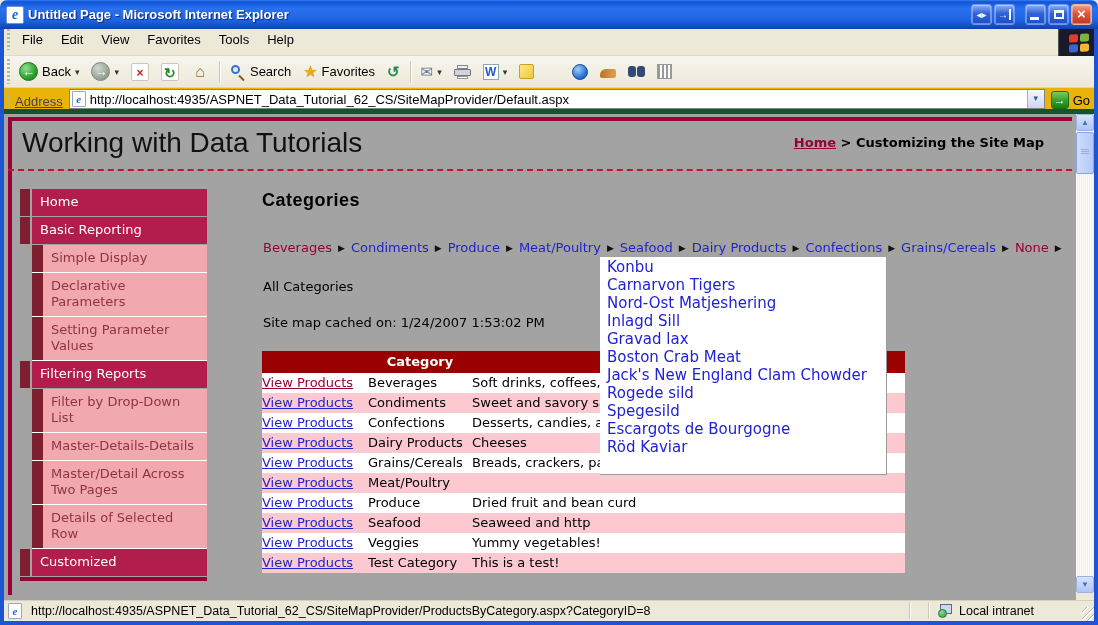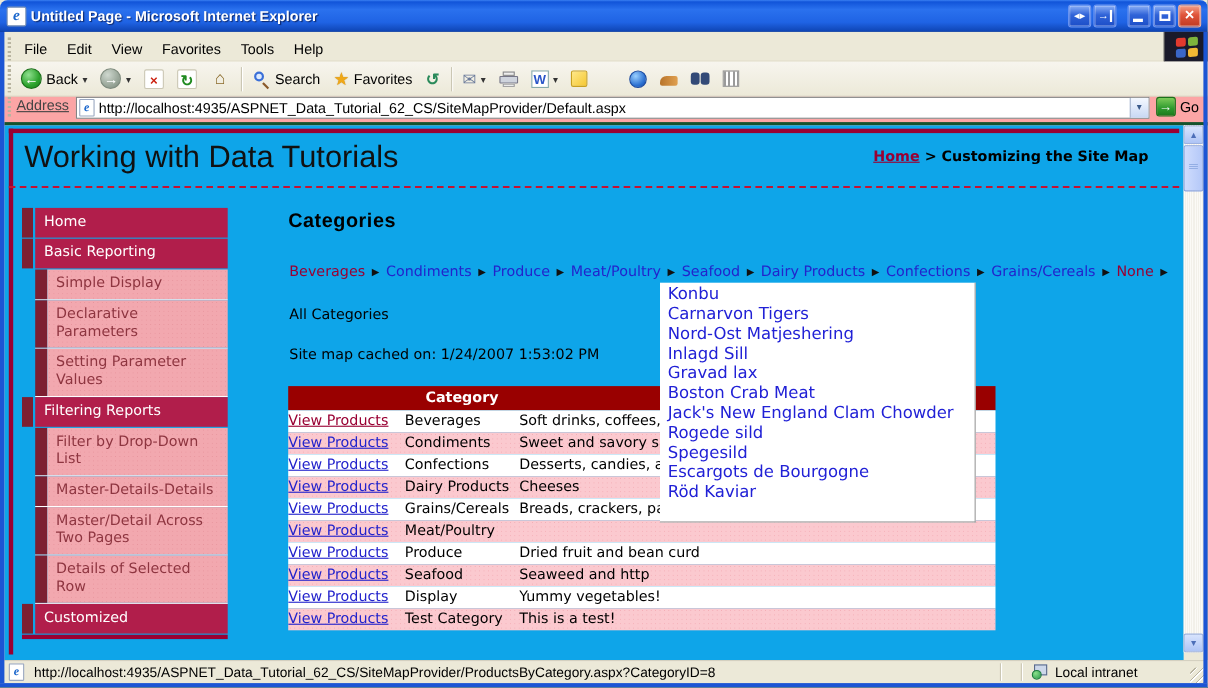--- a/index.html
+++ b/index.html
@@ -23,21 +23,21 @@
     background:linear-gradient(180deg,#8db1f7,#3063d8 45%,#1c4ec8);
     color:#fff; font-size:10px; line-height:19px; text-align:center;
     box-shadow:inset 0 0 0 1px rgba(255,255,255,.35); position:relative; cursor:default;
   }
   .wbtn.gap { margin-right:8px; }
   .wbtn.close { background:linear-gradient(180deg,#f3a38b,#e0543a 45%,#c03a22); border-color:#f0b09a; font-size:15px; font-weight:bold; line-height:18px; }
   .wbtn .minbar { position:absolute; left:4px; bottom:4px; width:9px; height:3px; background:#fff; }
   .wbtn .maxbox { position:absolute; left:5px; top:5px; width:10px; height:9px; border:2px solid #fff; border-top-width:3px; }
   .menubar {
     position:absolute; left:4px; top:29px; width:1094px; height:27px; background:#ece9d8;
-    display:flex; align-items:flex-end; border-bottom:1px solid #e0dcc8;
+    display:flex; align-items:flex-start; border-bottom:1px solid #e0dcc8;
   }
   .grip { width:5px; height:80%; margin:0 3px;
     background:repeating-linear-gradient(180deg,#b8b4a0 0 2px, transparent 2px 4px); width:3px; }
   .menu-item { padding:3px 9px; font-size:13px; color:#000; }
   .winlogo { position:absolute; right:0; top:0; width:40px; height:27px; background:#1a1a2a; border-left:1px solid #555;
     display:flex; align-items:center; justify-content:center; }
   .flag { position:relative; width:20px; height:18px; transform:skewY(-4deg); }
   .flag i { position:absolute; width:9px; height:8px; border-radius:2px; }
   .flag .r { left:0; top:0; background:#e23a2e; } .flag .g { right:0; top:0; background:#7eb33c; }
   .flag .b { left:0; bottom:0; background:#3a66c8; } .flag .y { right:0; bottom:0; background:#f2b834; }
@@ -68,35 +68,35 @@
   .note { width:15px; height:15px; background:linear-gradient(135deg,#ffe88a,#f5c832); border:1px solid #c8a020; border-radius:2px; }
   .sep { width:1px; height:22px; background:#cbc7b4; margin:0 4px; box-shadow:1px 0 0 #fff; }
   .msn { width:16px; height:16px; border-radius:50%; background:radial-gradient(circle at 35% 30%,#9ad0ff,#2a6fd0 65%,#1a4aa0); border:1px solid #1a4aa0; }
   .shoe { width:16px; height:9px; background:linear-gradient(90deg,#b8742a,#e0a050); border-radius:6px 2px 2px 2px; margin-top:4px; }
   .binoc { position:relative; width:17px; height:13px; }
   .binoc i { position:absolute; width:8px; height:11px; background:#334a77; border-radius:3px; top:1px; }
   .binoc i.l { left:0; } .binoc i.r { right:0; }
   .pixgrid { width:15px; height:15px; border:1px solid #999;
     background:repeating-linear-gradient(90deg,#9a9a9a 0 2px,#fff 2px 4px),repeating-linear-gradient(0deg,#9a9a9a 0 2px,rgba(255,255,255,.6) 2px 4px); }
   .addressbar {
-    position:absolute; left:4px; top:88px; width:1094px; height:26px; background:#fca5a5;
-    display:flex; align-items:flex-start; border-bottom:3px solid #14532d; font-size:13px;
+    position:absolute; left:4px; top:88px; width:1094px; height:26px; background:#eab308;
+    display:flex; align-items:flex-end; border-bottom:5px solid #14532d; font-size:13px;
   }
   .addr-label { color:#444; padding:0 6px 0 2px; }
   .addr-label span { text-decoration:underline; }
   .addr-field { flex:1; height:20px; background:#fff; border:1px solid #848484; display:flex; align-items:center; padding-left:2px; }
   .pageicon { width:14px; height:16px; background:#fff; border:1px solid #9aa7c0; border-radius:1px; color:#1a66cc;
     font:bold italic 11px/14px "Liberation Serif", serif; text-align:center; margin-right:4px; flex:none; }
   .addr-url { font-size:13px; color:#000; white-space:nowrap; overflow:hidden; flex:1; }
   .addr-drop { width:17px; height:18px; background:linear-gradient(180deg,#f4f8ff,#c8d8f4); border-left:1px solid #a0b0cc; text-align:center; font-size:9px; line-height:17px; color:#3a5a8a; flex:none; }
   .go-btn { display:flex; align-items:center; gap:4px; padding:0 8px 0 6px; }
   .go-arrow { width:18px; height:18px; border-radius:3px; background:linear-gradient(180deg,#7ecb5a,#2d9a2d 60%,#1c7a1c); border:1px solid #1a701a;
     color:#fff; font-weight:bold; font-size:12px; line-height:17px; text-align:center; }
   
-  .page { position:absolute; left:4px; top:114px; width:1072px; height:486px; background:#0ea5e9; overflow:hidden;
+  .page { position:absolute; left:4px; top:114px; width:1072px; height:486px; background:#a3a3a3; overflow:hidden;
     font-family:"DejaVu Sans", sans-serif; }
   .page-topline { position:absolute; left:4px; top:3px; width:1064px; height:4px; background:#990033; }
   .page-leftline { position:absolute; left:4px; top:3px; width:4px; height:478px; background:#990033; }
   .site-title { position:absolute; left:18px; top:13px; font-family:"Liberation Sans", sans-serif; font-size:28px; color:#111; }
   .crumb { position:absolute; right:32px; top:21px; font-size:13px; font-weight:bold; color:#000; }
   .crumb a { color:#990033; text-decoration:underline; }
   .dashed { position:absolute; left:4px; top:55px; width:1064px; border-top:2px dashed #c41230; }
   
   .sidebar { position:absolute; left:16px; top:75px; width:187px; border-bottom:4px solid #990033; }
   .sb-row { display:flex; margin-bottom:1px; }
@@ -400,21 +400,21 @@
           <div class="c2">Produce</div>
           <div class="c3">Dried fruit and bean curd</div>
         </div>
       <div class="t-row pink">
           <div class="c1"><a href="#">View Products</a></div>
           <div class="c2">Seafood</div>
           <div class="c3">Seaweed and http</div>
         </div>
       <div class="t-row">
           <div class="c1"><a href="#">View Products</a></div>
-          <div class="c2">Display</div>
+          <div class="c2">Veggies</div>
           <div class="c3">Yummy vegetables!</div>
         </div>
       <div class="t-row pink">
           <div class="c1"><a href="#">View Products</a></div>
           <div class="c2">Test Category</div>
           <div class="c3">This is a test!</div>
         </div>
     </div>
 
     <div class="flyout">

